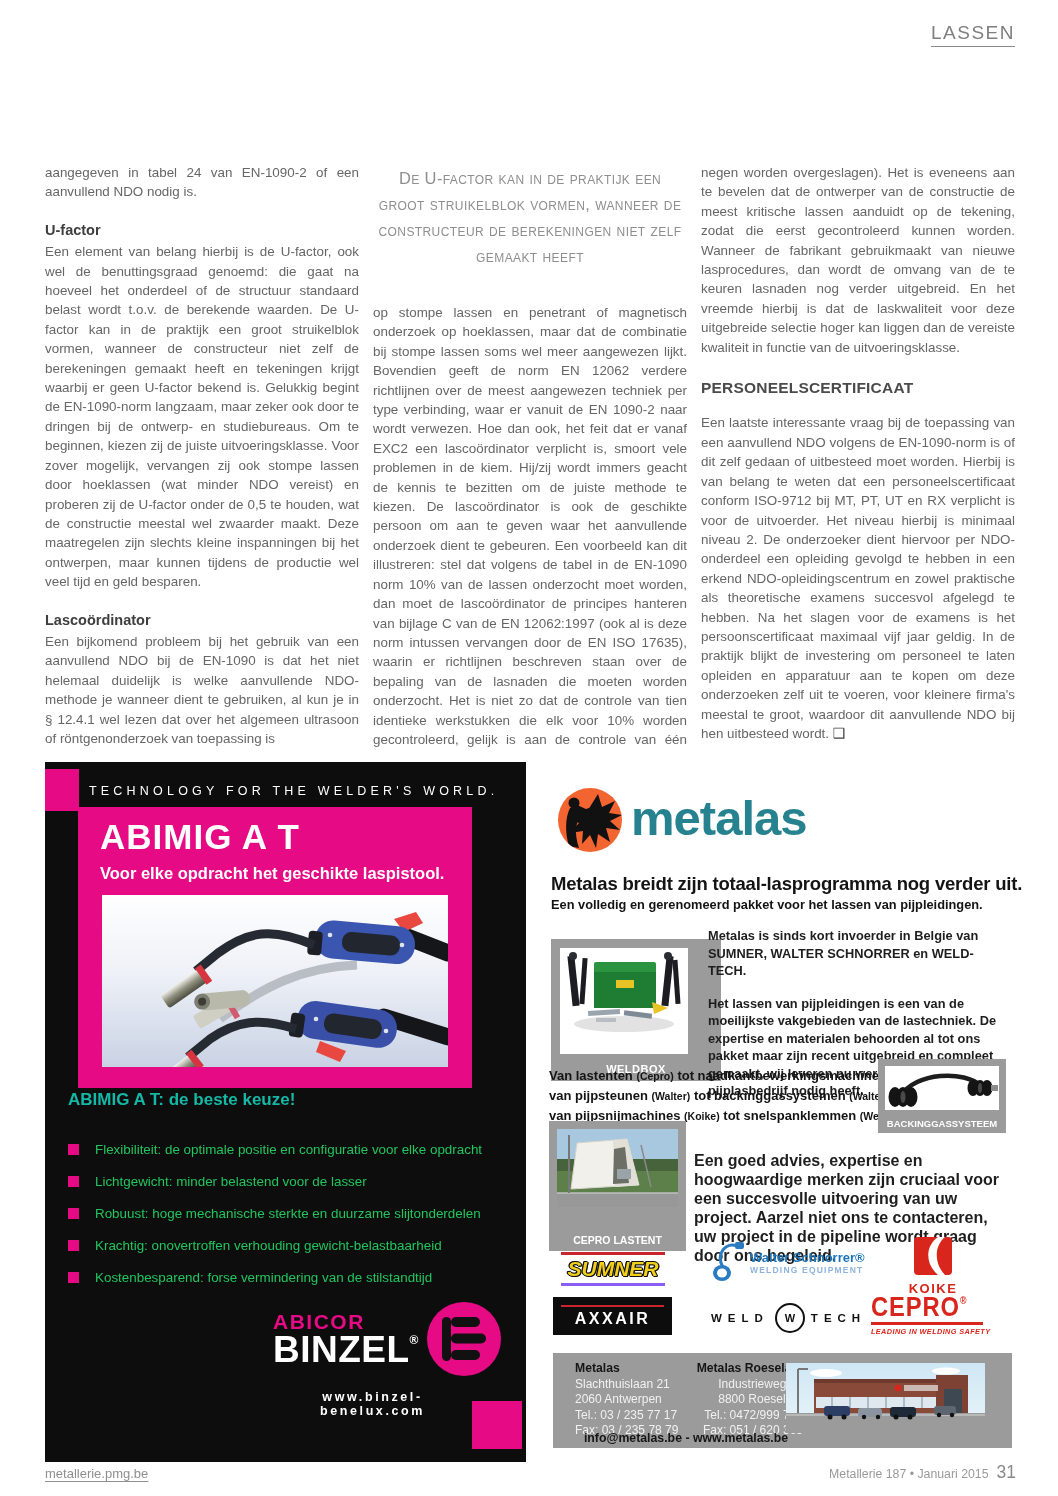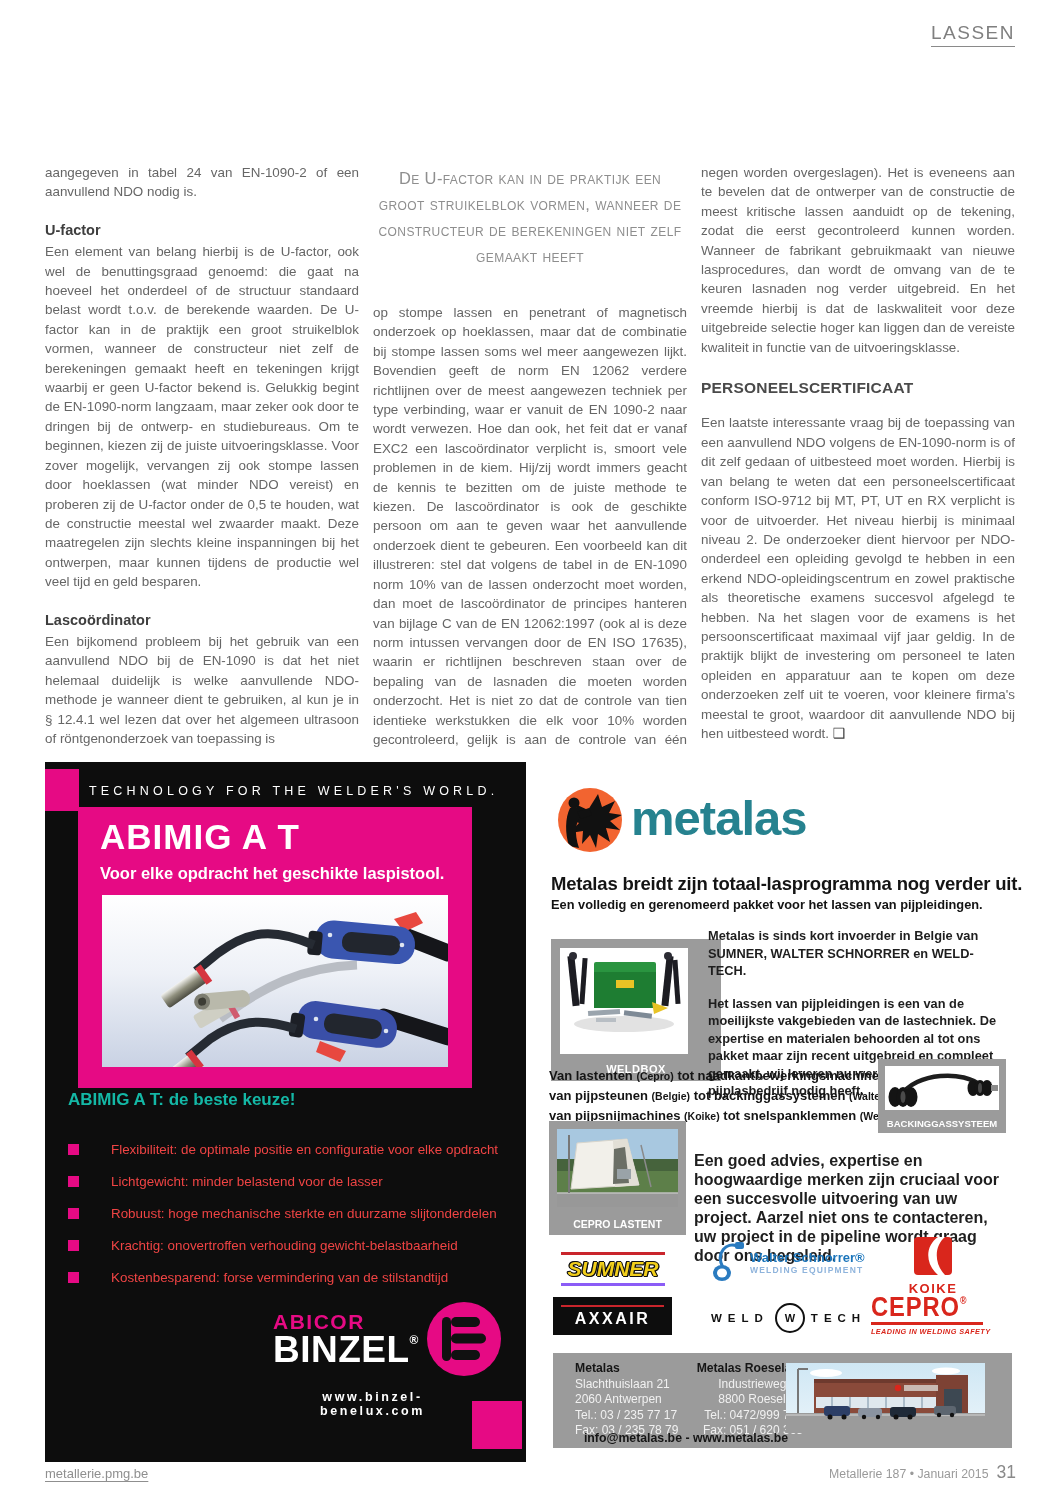--- a/index.html
+++ b/index.html
@@ -26,21 +26,21 @@
   .b-sq-tl{position:absolute;left:0;top:7px;width:34px;height:42px;background:#E60A84;}
   .b-sq-br{position:absolute;left:427px;top:639px;width:50px;height:48px;background:#E60A84;}
   .b-tagline{position:absolute;left:44px;top:22px;color:#fff;font-size:12.5px;letter-spacing:4.2px;font-weight:500;white-space:nowrap;}
   .b-pink{position:absolute;left:33px;top:45px;width:394px;height:281px;background:#E60A84;}
   .b-title{position:absolute;left:22px;top:10px;color:#fff;font-size:35px;font-weight:800;letter-spacing:1px;text-align:center;}
   .b-sub{position:absolute;left:22px;top:57px;color:#fff;font-size:16.5px;font-weight:700;}
   .b-photo{position:absolute;left:24px;top:88px;width:346px;height:172px;
     background:linear-gradient(180deg,#ffffff 0%,#eef1f7 45%,#c9d2e4 100%);}
   .b-claim{position:absolute;left:23px;top:328px;color:#14b8a6;font-size:17px;font-weight:700;}
   .b-bullets{position:absolute;left:23px;top:380px;width:438px;}
-  .bullet-row{display:flex;align-items:flex-start;gap:32px;margin-bottom:16px;color:#ef4444;font-size:13.4px;line-height:16px;}
+  .bullet-row{display:flex;align-items:flex-start;gap:16px;margin-bottom:16px;color:#22c55e;font-size:13.4px;line-height:16px;}
   .bullet-sq{width:11px;height:11px;background:#E60A84;margin-top:2px;flex:none;}
   .b-logo{position:absolute;left:228px;top:540px;display:flex;align-items:center;gap:8px;}
   .abicor{color:#E60A84;font-weight:800;font-size:21px;letter-spacing:1.5px;line-height:1;}
   .binzel-word{color:#fff;font-weight:800;font-size:37px;letter-spacing:0.5px;line-height:0.95;}
   .binzel-word sup{font-size:12px;vertical-align:18px;}
   .b-mark{width:74px;height:74px;flex:none;}
   .b-site{position:absolute;left:230px;top:628px;width:195px;text-align:center;color:#fff;
     font-weight:700;font-size:12.5px;letter-spacing:2.6px;}
 
   
@@ -57,21 +57,21 @@
   .card-weldbox .cap{bottom:6px;font-size:11px;letter-spacing:0.5px;}
   .m-intro{position:absolute;left:163px;top:145px;width:303px;font-size:12.8px;font-weight:600;
     color:#1e1e1e;line-height:17.5px;}
   .m-intro p{margin:0 0 15px;}
   .m-range{position:absolute;left:4px;top:284px;line-height:19px;color:#141414;}
   .range-line{font-size:13px;font-weight:700;}
   .range-small{font-size:10.5px;font-weight:600;}
   .card-backinggas{left:333px;top:277px;width:128px;height:74px;}
   .card-backinggas .photo{left:7px;top:7px;width:114px;height:44px;}
   .card-backinggas .cap{bottom:4px;font-size:9.5px;}
-  .card-cepro{left:4px;top:339px;width:137px;height:114px;}
+  .card-cepro{left:4px;top:339px;width:137px;height:130px;}
   .card-cepro .photo{left:8px;top:8px;width:121px;height:78px;}
   .card-cepro .cap{bottom:5px;font-size:10.5px;}
   .m-advice{position:absolute;left:149px;top:369px;width:318px;font-size:16px;font-weight:600;
     color:#1e1e1e;line-height:19px;}
 
   
   .sumner-box{position:absolute;left:8px;top:470px;width:120px;text-align:center;}
   .sumner-text{display:inline-block;font-style:italic;font-weight:900;font-size:21px;color:#f2cf1b;
     padding:2px 6px;border-top:3px solid #c9252c;border-bottom:3px solid #8b5cf6;
     text-shadow:1.2px 0 #111,-1.2px 0 #111,0 1.2px #111,0 -1.2px #111,1px 1px #111,-1px -1px #111;}
@@ -283,21 +283,21 @@
       <div class="cap">WELDBOX</div>
     </div>
 
     <div class="m-intro">
       <p>Metalas is sinds kort invoerder in Belgie van SUMNER, WALTER SCHNORRER en WELD-TECH.</p>
       <p>Het lassen van pijpleidingen is een van de moeilijkste vakgebieden van de lastechniek. De expertise en materialen behoorden al tot ons pakket maar zijn recent uitgebreid en compleet gemaakt, wij leveren nu werkelijk alles wat een pijplasbedrijf nodig heeft.</p>
     </div>
 
     <div class="m-range">
         <div class="range-line"><span>Van lastenten </span><span class="range-small">(Cepro)</span><span> tot naadkantbewerkingsmachines </span><span class="range-small">(AXXAIR)</span><span>,</span></div>
-        <div class="range-line"><span>van pijpsteunen </span><span class="range-small">(Belgie)</span><span> tot backinggassystemen </span><span class="range-small">(Walter Schnorrer)</span><span>,</span></div>
+        <div class="range-line"><span>van pijpsteunen </span><span class="range-small">(Walter)</span><span> tot backinggassystemen </span><span class="range-small">(Walter Schnorrer)</span><span>,</span></div>
         <div class="range-line"><span>van pijpsnijmachines </span><span class="range-small">(Koike)</span><span> tot snelspanklemmen </span><span class="range-small">(Weld-Tech)</span><span>.</span></div>
       </div>
 
     <div class="m-card card-backinggas">
       <div class="photo">
         <svg width="114" height="44" viewBox="0 0 114 44">
           <rect width="114" height="44" fill="#fff"></rect>
           <path d="M16,30 C30,6 80,4 96,20" stroke="#1d1d1d" stroke-width="4.5" fill="none"></path>
           <g fill="#141414">
             <ellipse cx="10" cy="31" rx="6.5" ry="10"></ellipse>

